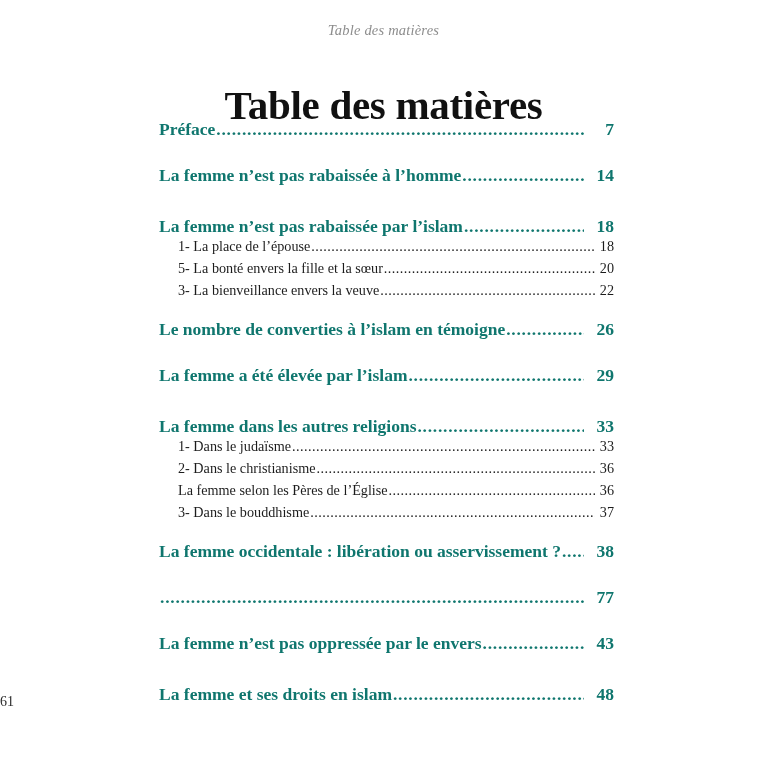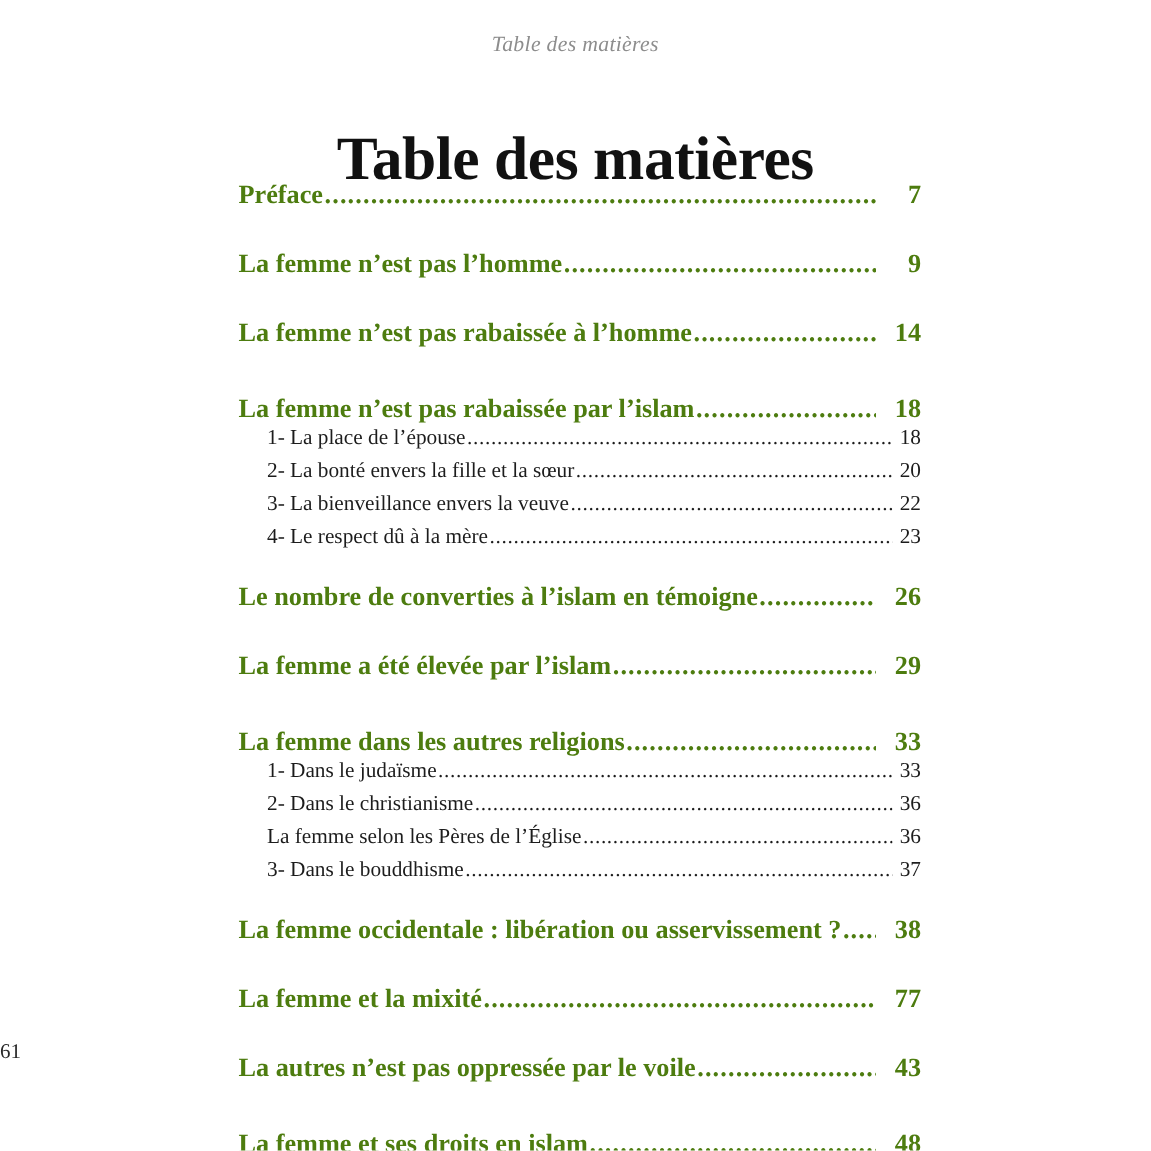--- a/index.html
+++ b/index.html
@@ -92,21 +92,21 @@
     flex: 0 0 auto;
     text-align: right;
   }
 
   
   .entry.level-1 {
     font-size: 17.5px;
     font-weight: 700;
     line-height: 1.30;
     height: 32px;
-    color: #4d7c0f;
+    color: #0f766e;
   }
   .entry.level-1 .leader::after {
     letter-spacing: 0.75px;
     font-weight: 700;
   }
   .entry.level-1 .page-num {
     min-width: 26px;
   }
   .entry.level-1 .leader {
     margin-right: 4px;
@@ -158,57 +158,45 @@
   <div class="toc" id="toc-root">
       <div class="toc-group">
         <div class="entry level-1">
           <span class="label">Préface</span>
           <span class="leader"></span>
           <span class="page-num">7</span>
         </div>
       </div>
       <div class="toc-group">
         <div class="entry level-1">
-          <span class="label">La femme n’est pas l’homme</span>
-          <span class="leader"></span>
-          <span class="page-num">9</span>
-        </div>
-      </div>
-      <div class="toc-group">
-        <div class="entry level-1">
           <span class="label">La femme n’est pas rabaissée à l’homme</span>
           <span class="leader"></span>
           <span class="page-num">14</span>
         </div>
       </div>
       <div class="toc-group">
         <div class="entry level-1 has-children">
           <span class="label">La femme n’est pas rabaissée par l’islam</span>
           <span class="leader"></span>
           <span class="page-num">18</span>
         </div>
         <div class="entry level-2">
           <span class="label">1- La place de l’épouse</span>
           <span class="leader"></span>
           <span class="page-num">18</span>
         </div>
         <div class="entry level-2">
-          <span class="label">2- La bonté envers la fille et la sœur</span>
+          <span class="label">5- La bonté envers la fille et la sœur</span>
           <span class="leader"></span>
           <span class="page-num">20</span>
         </div>
         <div class="entry level-2">
           <span class="label">3- La bienveillance envers la veuve</span>
           <span class="leader"></span>
           <span class="page-num">22</span>
-        </div>
-        <div class="entry level-2">
-          <span class="label">4- Le respect dû à la mère</span>
-          <span class="leader"></span>
-          <span class="page-num">23</span>
         </div>
       </div>
       <div class="toc-group">
         <div class="entry level-1">
           <span class="label">Le nombre de converties à l’islam en témoigne</span>
           <span class="leader"></span>
           <span class="page-num">26</span>
         </div>
       </div>
       <div class="toc-group">
@@ -247,28 +235,27 @@
       </div>
       <div class="toc-group">
         <div class="entry level-1">
           <span class="label">La femme occidentale : libération ou asservissement ?</span>
           <span class="leader"></span>
           <span class="page-num">38</span>
         </div>
       </div>
       <div class="toc-group">
         <div class="entry level-1">
-          <span class="label">La femme et la mixité</span>
           <span class="leader"></span>
           <span class="page-num">77</span>
         </div>
       </div>
       <div class="toc-group">
         <div class="entry level-1">
-          <span class="label">La autres n’est pas oppressée par le voile</span>
+          <span class="label">La femme n’est pas oppressée par le envers</span>
           <span class="leader"></span>
           <span class="page-num">43</span>
         </div>
       </div>
       <div class="toc-group">
         <div class="entry level-1 has-children">
           <span class="label">La femme et ses droits en islam</span>
           <span class="leader"></span>
           <span class="page-num">48</span>
         </div>

